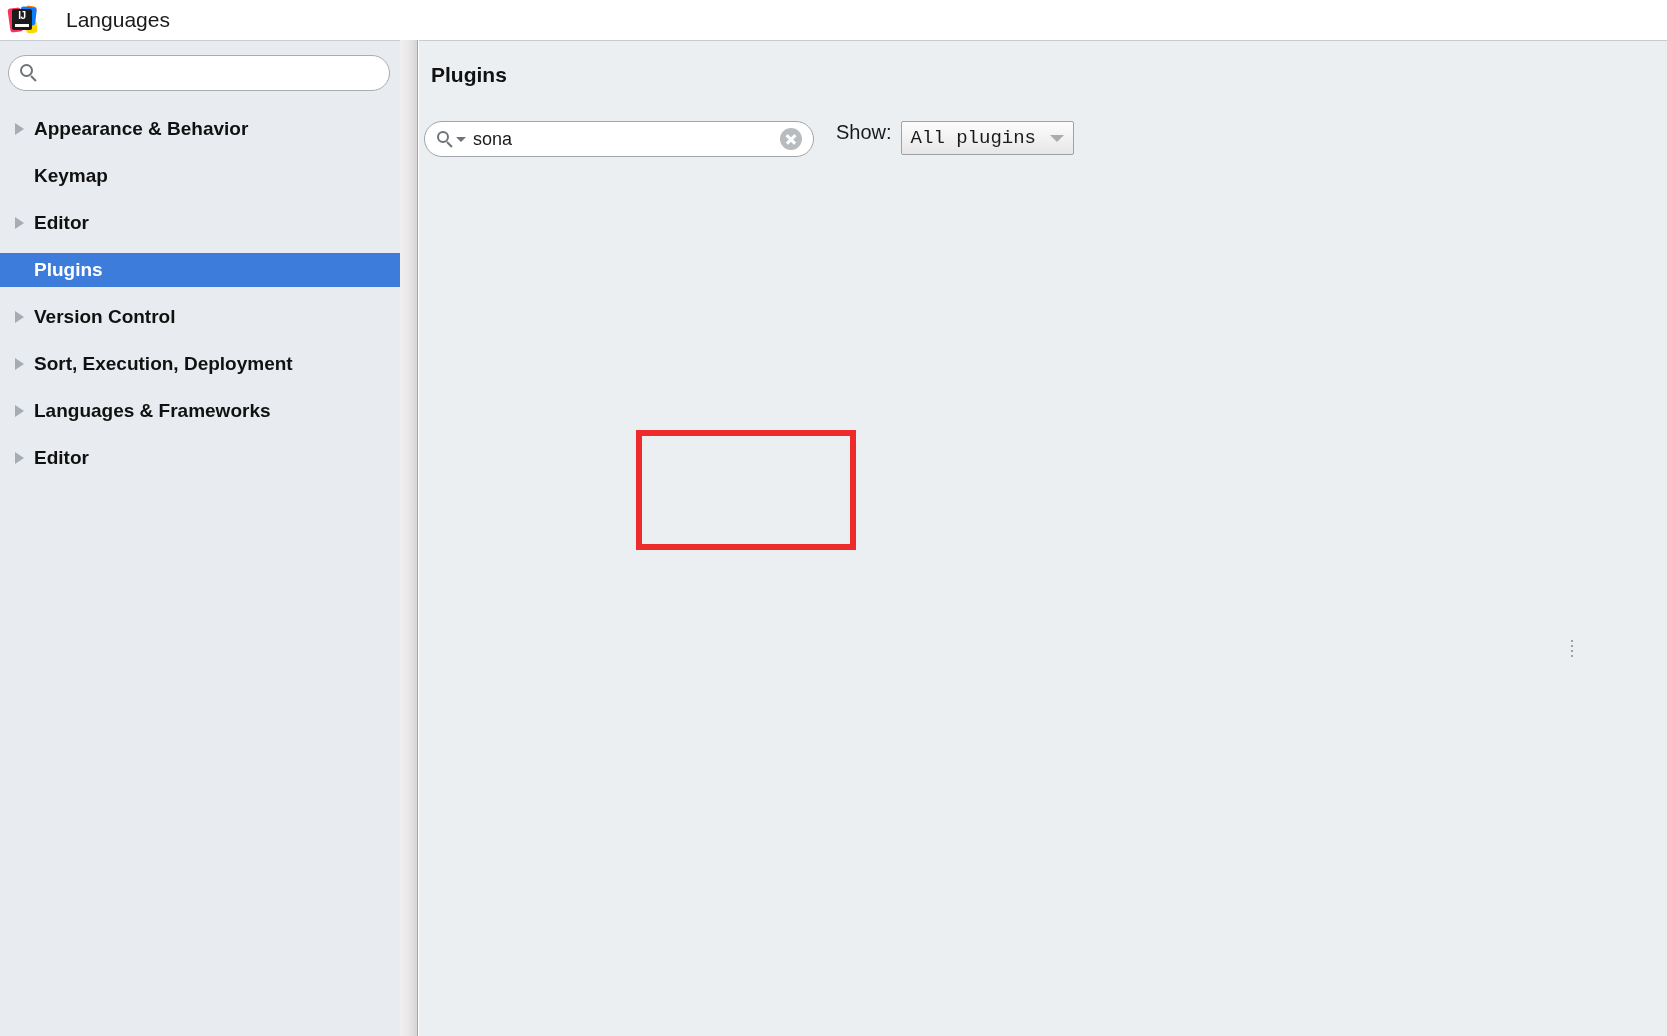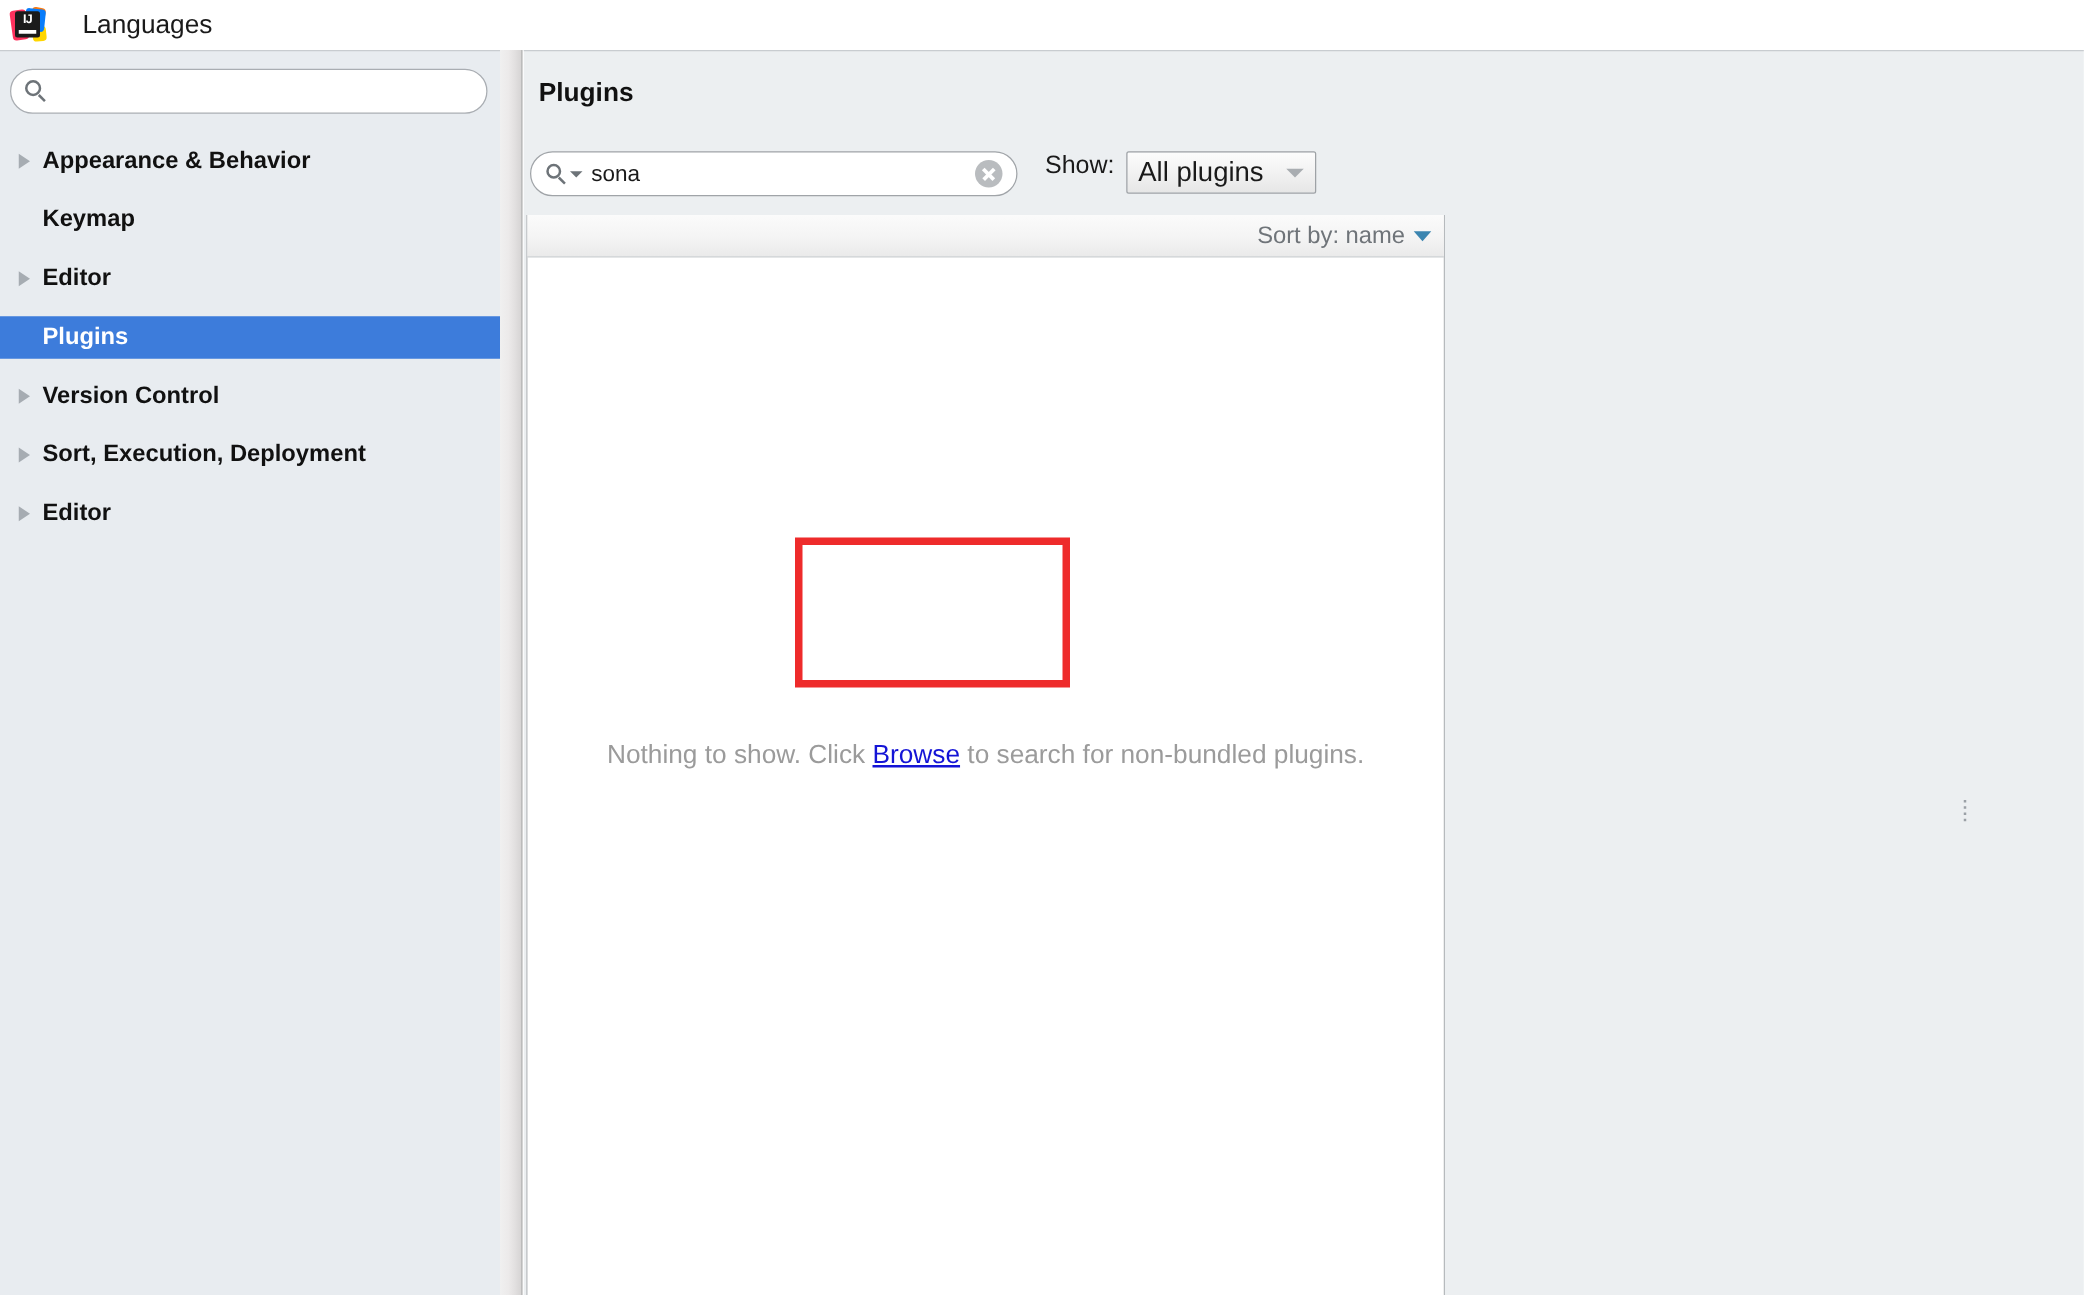--- a/index.html
+++ b/index.html
@@ -152,22 +152,22 @@
     font-size: 20px; color: #1a1a1a; margin-left: 22px;
     font-family: "Liberation Sans", sans-serif;
   }
   #show-combo {
     margin-left: 9px; height: 34px; min-width: 152px;
     background: linear-gradient(to bottom,#fcfcfc 0%,#f2f2f2 50%,#e6e6e6 100%);
     border: 1px solid #9ea2a6; border-radius: 2px;
     display: flex; align-items: center; padding: 0 9px; cursor: pointer;
   }
   #show-combo-value {
-    font-size: 22px; color: #1a1a1a; flex: 1;
-    font-family: Liberation Sans, sans-serif;
+    font-size: 19px; color: #1a1a1a; flex: 1;
+    font-family: Liberation Mono, monospace;
   }
   #show-combo-caret {
     width: 0; height: 0; margin-left: 14px;
     border-left: 7px solid transparent; border-right: 7px solid transparent;
     border-top: 7px solid #a9adb1;
   }
 
   
   #plugin-panel {
     position: absolute; left: 2px; top: 131px; width: 735px; height: 865px;
@@ -273,20 +273,26 @@
       <div class="tree-row">
         <span class="tree-arrow">
           <span class="tri"></span>
         </span>
         <span class="tree-label">Sort, Execution, Deployment</span>
       </div>
       <div class="tree-row">
         <span class="tree-arrow">
           <span class="tri"></span>
         </span>
+        <span class="tree-label">Languages &amp; Frameworks</span>
+      </div>
+      <div class="tree-row">
+        <span class="tree-arrow">
+          <span class="tri"></span>
+        </span>
         <span class="tree-label">Editor</span>
       </div>
     </div>
 </div>
 <div id="sidebar-divider"></div>
 
 <div id="main">
   <div id="page-title">Plugins</div>
 
   <div id="filter-row">
@@ -301,31 +307,20 @@
     </div>
 
     <span id="show-label">Show:</span>
 
     <div id="show-combo">
       <span id="show-combo-value">All plugins</span>
       <span id="show-combo-caret"></span>
     </div>
   </div>
 
-  <div id="plugin-panel">
-    <div id="sort-header">
-      <span id="sort-label">Sort by: name</span>
-      <span id="sort-caret"></span>
-    </div>
-    <div id="empty-state">
-      <div id="empty-text">
-        <span>Nothing to show. Click </span><a id="browse-link">Browse</a><span> to search for non-bundled plugins.</span>
-      </div>
-    </div>
-  </div>
 
   <div id="splitter-dots">
     <i></i>
       <i></i>
       <i></i>
       <i></i>
   </div>
 </div>
 
 <div id="annotation-box"></div>

